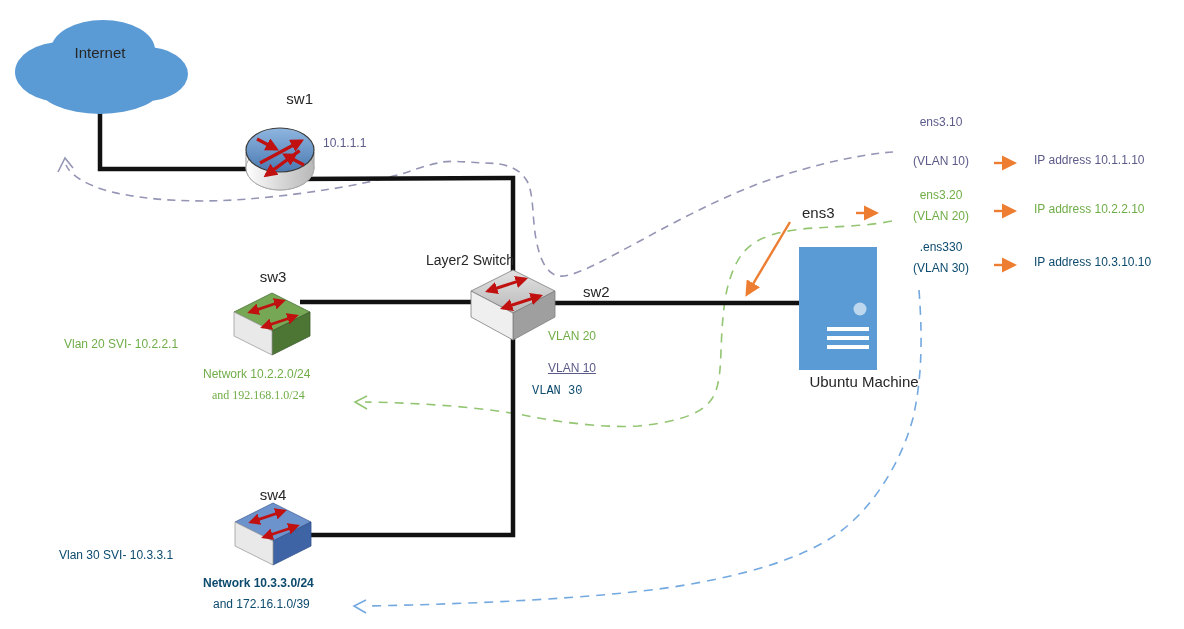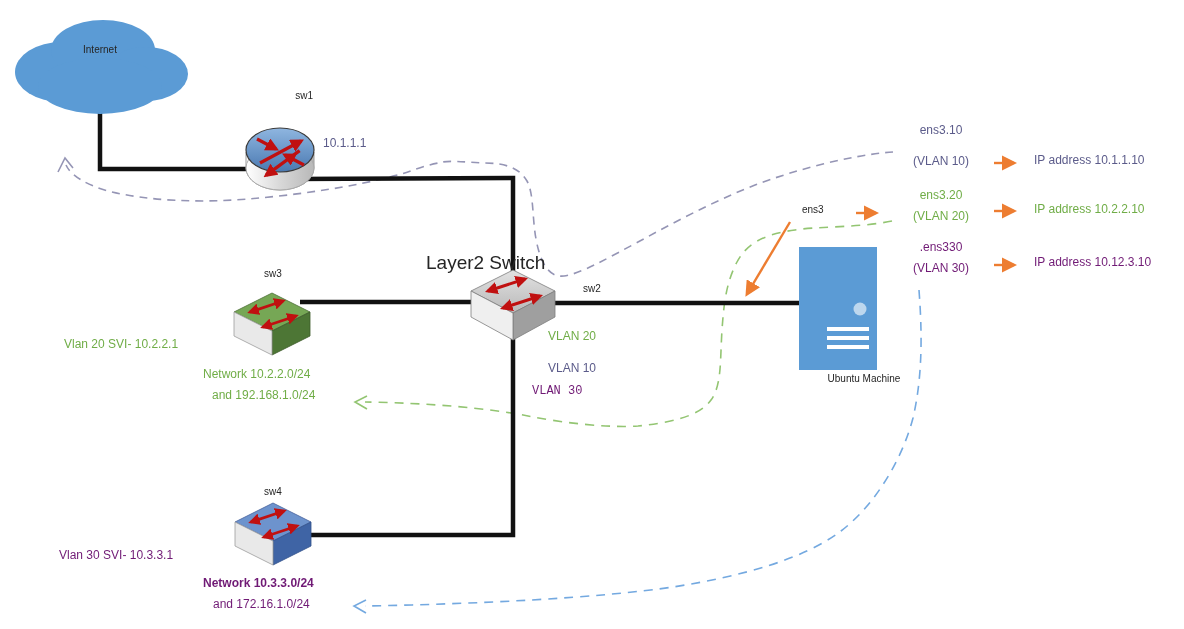--- a/index.html
+++ b/index.html
@@ -1,23 +1,23 @@
 <!DOCTYPE html>
 <html><head>
 <meta charset="utf-8">
 <style>
   html,body{margin:0;padding:0;background:#ffffff;}
   #stage{position:relative;width:1184px;height:629px;background:#ffffff;overflow:hidden;
          font-family:"Liberation Sans",sans-serif;}
   svg{position:absolute;left:0;top:0;}
-  .lbl{position:absolute;white-space:nowrap;font-size:10px;color:#262626;line-height:1.15;}
+  .lbl{position:absolute;white-space:nowrap;font-size:15px;color:#262626;line-height:1.15;}
   .ctr{text-align:center;}
   .c-purple{color:#5B5B8A;}
   .c-green{color:#70AD47;}
-  .c-blue{color:#701a75;}
+  .c-blue{color:#0c4a6e;}
   .f16{font-size:12px;}
 </style>
 </head>
 <body>
 
 <div id="stage">
 
   <svg width="1184" height="629" viewBox="0 0 1184 629">
     <defs>
       <marker id="oarrow" viewBox="0 0 10 10" refX="8" refY="5" markerWidth="6.5" markerHeight="6.5" orient="auto">
@@ -134,49 +134,49 @@
       <line x1="994" y1="211" x2="1014" y2="211" marker-end="url(#oarrow)"></line>
       <line x1="994" y1="265" x2="1014" y2="265" marker-end="url(#oarrow)"></line>
     </g>
   </svg>
 
   <div class="lbl ctr" style="left:40px;top:44px;width:120px;">Internet</div>
 
   <div class="lbl ctr" style="left:247px;top:90px;width:66px;text-align:right;">sw1</div>
   <div class="lbl f16 c-purple" style="left:323px;top:137px;">10.1.1.1</div>
 
-  <div class="lbl" style="left:426px;top:252px;font-size:19px;">Layer2 Switch</div>
+  <div class="lbl" style="left:426px;top:252px;font-size:14px;">Layer2 Switch</div>
   <div class="lbl" style="left:583px;top:283px;">sw2</div>
 
   <div class="lbl ctr" style="left:240px;top:268px;width:66px;">sw3</div>
   <div class="lbl f16 c-green" style="left:64px;top:338px;text-align:right;">Vlan 20 SVI- 10.2.2.1</div>
   <div class="lbl f16 c-green" style="left:203px;top:368px;">Network 10.2.2.0/24</div>
-  <div class="lbl f16 c-green" style="left:212px;top:389px;">and 192.168.1.0/24</div>
+  <div class="lbl f16 c-green" style="left:212px;top:389px;font-family:Liberation Serif, serif;">and 192.168.1.0/24</div>
 
   <div class="lbl ctr" style="left:240px;top:486px;width:66px;">sw4</div>
   <div class="lbl f16 c-blue" style="left:59px;top:549px;">Vlan 30 SVI- 10.3.3.1</div>
   <div class="lbl f16 c-blue" style="left:203px;top:577px;font-weight:bold;">Network 10.3.3.0/24</div>
-  <div class="lbl f16 c-blue" style="left:213px;top:598px;">and 172.16.1.0/24</div>
+  <div class="lbl f16 c-blue" style="left:213px;top:598px;">and 172.16.1.0/39</div>
 
   <div>
     <div class="lbl f16 c-green" style="left:548px;top:330px;">VLAN 20</div>
-    <div class="lbl f16 c-purple" style="left:548px;top:362px;">VLAN 10</div>
+    <div class="lbl f16 c-purple" style="left:548px;top:362px;text-decoration:underline;">VLAN 10</div>
     <div class="lbl f16 c-blue" style="left:532px;top:385px;font-family:Liberation Mono, monospace;">VLAN 30</div>
   </div>
 
   <div class="lbl ctr" style="left:796px;top:373px;width:136px;">Ubuntu Machine</div>
   <div class="lbl" style="left:802px;top:204px;">ens3</div>
 
   <div>
-    <div class="lbl f16 ctr c-purple" style="left:903px;top:124px;width:76px;">ens3.10</div>
+    <div class="lbl f16 ctr c-purple" style="left:903px;top:116px;width:76px;">ens3.10</div>
     <div class="lbl f16 ctr c-purple" style="left:901px;top:155px;width:80px;">(VLAN 10)</div>
     <div class="lbl f16 c-purple" style="left:1034px;top:154px;">IP address 10.1.1.10</div>
 
     <div class="lbl f16 ctr c-green" style="left:903px;top:189px;width:76px;">ens3.20</div>
     <div class="lbl f16 ctr c-green" style="left:901px;top:210px;width:80px;">(VLAN 20)</div>
     <div class="lbl f16 c-green" style="left:1034px;top:203px;text-align:right;">IP address 10.2.2.10</div>
 
     <div class="lbl f16 ctr c-blue" style="left:903px;top:241px;width:76px;">.ens330</div>
     <div class="lbl f16 ctr c-blue" style="left:901px;top:262px;width:80px;">(VLAN 30)</div>
-    <div class="lbl f16 c-blue" style="left:1034px;top:256px;">IP address 10.12.3.10</div>
+    <div class="lbl f16 c-blue" style="left:1034px;top:256px;">IP address 10.3.10.10</div>
   </div>
 
 </div>
 
 </body></html>

